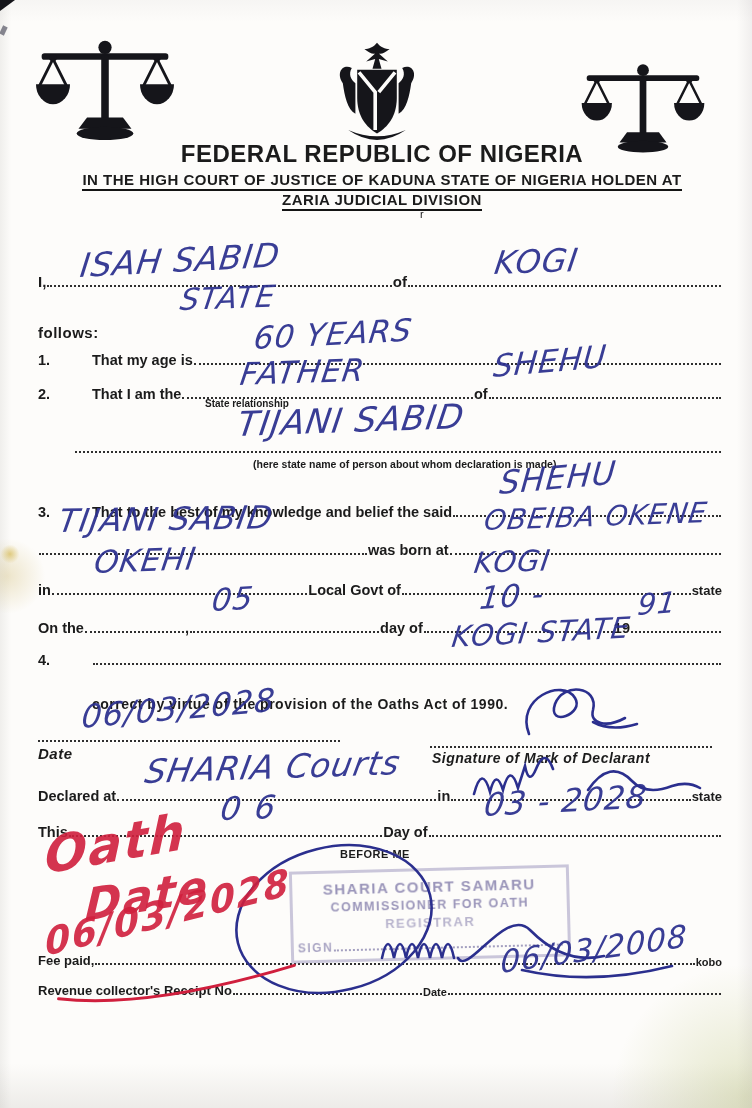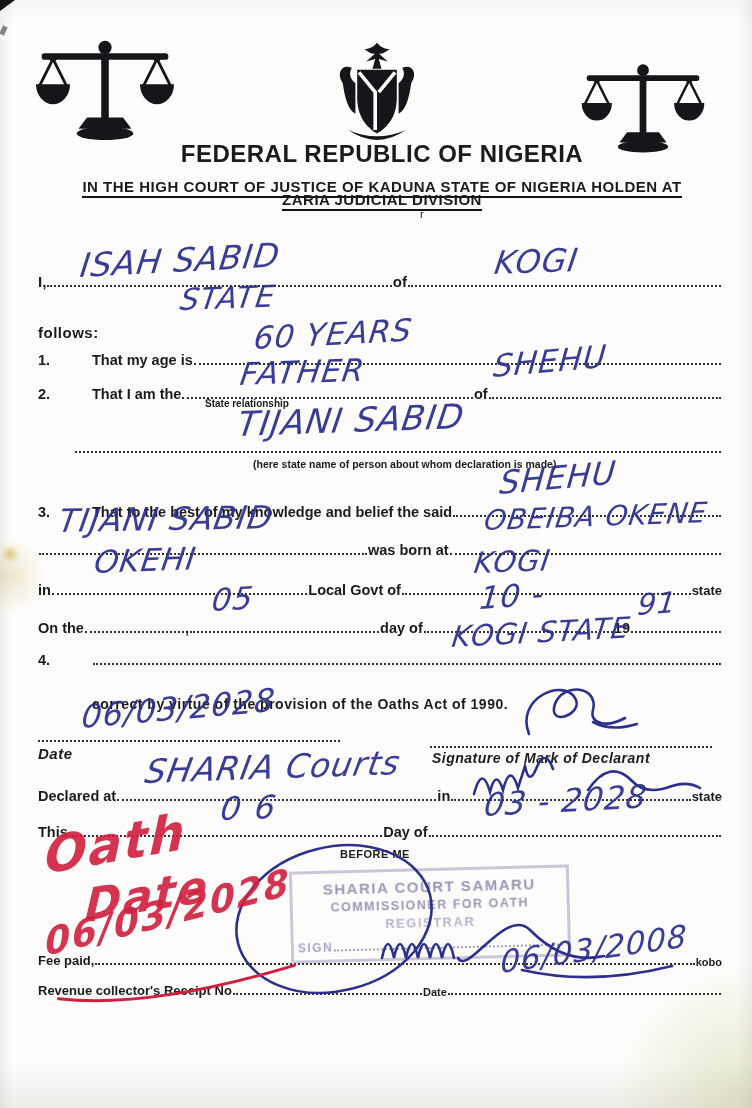--- a/index.html
+++ b/index.html
@@ -80,21 +80,21 @@
       <use href="#scales"></use>
     </svg>
   <svg class="abs" style="left:318px;top:40px" width="118" height="108">
       <use href="#coat"></use>
     </svg>
   <svg class="abs" style="left:580px;top:56px" width="126" height="104">
       <use href="#scales"></use>
     </svg>
 
   <div class="abs center ttl" style="top:140px;font-size:24px">FEDERAL REPUBLIC OF NIGERIA</div>
-  <div class="abs center" style="top:178px;font-size:15px"><span class="ttl uline">IN THE HIGH COURT OF JUSTICE OF KADUNA STATE OF NIGERIA HOLDEN AT</span></div>
+  <div class="abs center" style="top:171px;font-size:15px"><span class="ttl uline">IN THE HIGH COURT OF JUSTICE OF KADUNA STATE OF NIGERIA HOLDEN AT</span></div>
   <div class="abs center" style="top:191px;font-size:15px"><span class="ttl uline">ZARIA JUDICIAL DIVISION</span></div>
   <div class="abs" style="left:420px;top:208px;font-size:11px">r</div>
 
   <div class="row" style="top:266px;font-size:15px">
     <span>I,</span>
     <span class="dots" style="flex:2.2"></span>
     <span>of</span>
     <span class="dots" style="flex:2"></span>
   </div>
   <div class="abs ttl" style="left:38px;top:324px;font-size:15px">follows:</div>

